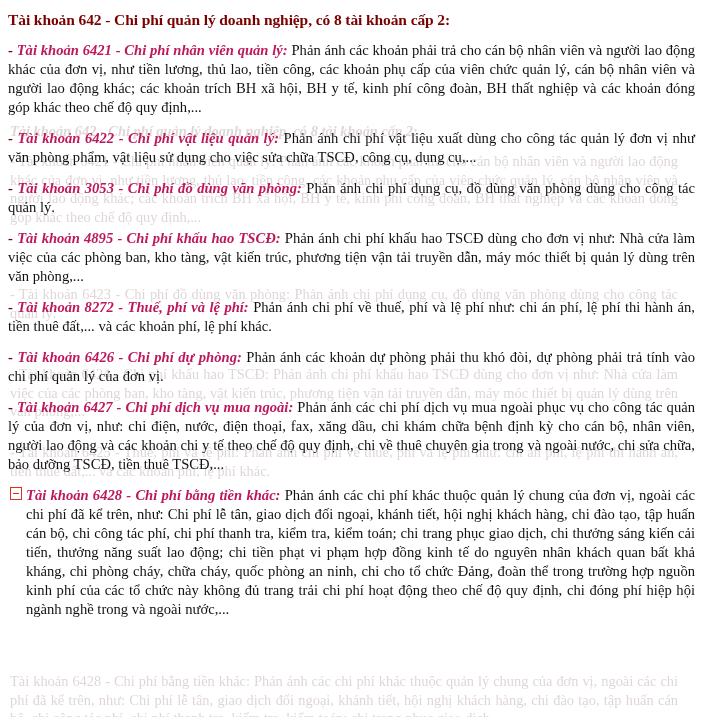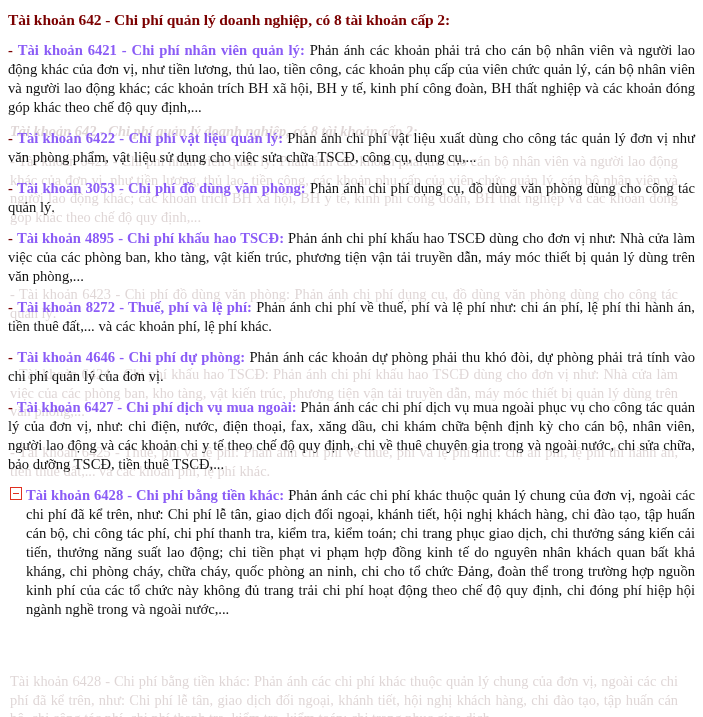--- a/index.html
+++ b/index.html
@@ -33,21 +33,22 @@
     font-size: 14.6px;
     line-height: 1.30;
     color: #111111;
     margin: 0 0 12px 0;
     text-align: justify;
     text-justify: inter-word;
     position: relative;
   }
   .entry .lead {
     font-weight: bold;
-    color: #8b5cf6;
+    font-style: italic;
+    color: #be185d;
   }
   .entry .dash {
     font-weight: bold;
     color: #7b0000;
   }
   .entry-last {
     margin-bottom: 4px;
   }
   
   .ghost-layer {
@@ -140,21 +141,21 @@
       <span class="lead">Tài khoản 4895 - Chi phí khấu hao TSCĐ:</span><span> Phản ánh chi phí khấu hao TSCĐ dùng cho đơn vị như: Nhà cửa làm việc của các phòng ban, kho tàng, vật kiến trúc, phương tiện vận tải truyền dẫn, máy móc thiết bị quản lý dùng trên văn phòng,...</span>
     </p>
 
     <p class="entry">
       <span class="dash">-</span>
       <span class="lead">Tài khoản 8272 - Thuế, phí và lệ phí:</span><span> Phản ánh chi phí về thuế, phí và lệ phí như: chi án phí, lệ phí thi hành án, tiền thuê đất,... và các khoản phí, lệ phí khác.</span>
     </p>
 
     <p class="entry">
       <span class="dash">-</span>
-      <span class="lead">Tài khoản 4646 - Chi phí dự phòng:</span><span> Phản ánh các khoản dự phòng phải thu khó đòi, dự phòng phải trả tính vào chi phí quản lý của đơn vị.</span>
+      <span class="lead">Tài khoản 6426 - Chi phí dự phòng:</span><span> Phản ánh các khoản dự phòng phải thu khó đòi, dự phòng phải trả tính vào chi phí quản lý của đơn vị.</span>
     </p>
 
     <p class="entry">
       <span class="dash">-</span>
       <span class="lead">Tài khoản 6427 - Chi phí dịch vụ mua ngoài:</span><span> Phản ánh các chi phí dịch vụ mua ngoài phục vụ cho công tác quản lý của đơn vị, như: chi điện, nước, điện thoại, fax, xăng dầu, chi khám chữa bệnh định kỳ cho cán bộ, nhân viên, người lao động và các khoản chi y tế theo chế độ quy định, chi về thuê chuyên gia trong và ngoài nước, chi sửa chữa, bảo dưỡng TSCĐ, tiền thuê TSCĐ,...</span>
     </p>
 
     <p class="entry entry-marked entry-last">
       <span class="marker"></span>
       <span class="lead">Tài khoản 6428 - Chi phí bằng tiền khác:</span><span> Phản ánh các chi phí khác thuộc quản lý chung của đơn vị, ngoài các chi phí đã kể trên, như: Chi phí lễ tân, giao dịch đối ngoại, khánh tiết, hội nghị khách hàng, chi đào tạo, tập huấn cán bộ, chi công tác phí, chi phí thanh tra, kiểm tra, kiểm toán; chi trang phục giao dịch, chi thưởng sáng kiến cải tiến, thưởng năng suất lao động; chi tiền phạt vi phạm hợp đồng kinh tế do nguyên nhân khách quan bất khả kháng, chi phòng cháy, chữa cháy, quốc phòng an ninh, chi cho tổ chức Đảng, đoàn thể trong trường hợp nguồn kinh phí của các tổ chức này không đủ trang trải chi phí hoạt động theo chế độ quy định, chi đóng phí hiệp hội ngành nghề trong và ngoài nước,...</span>

